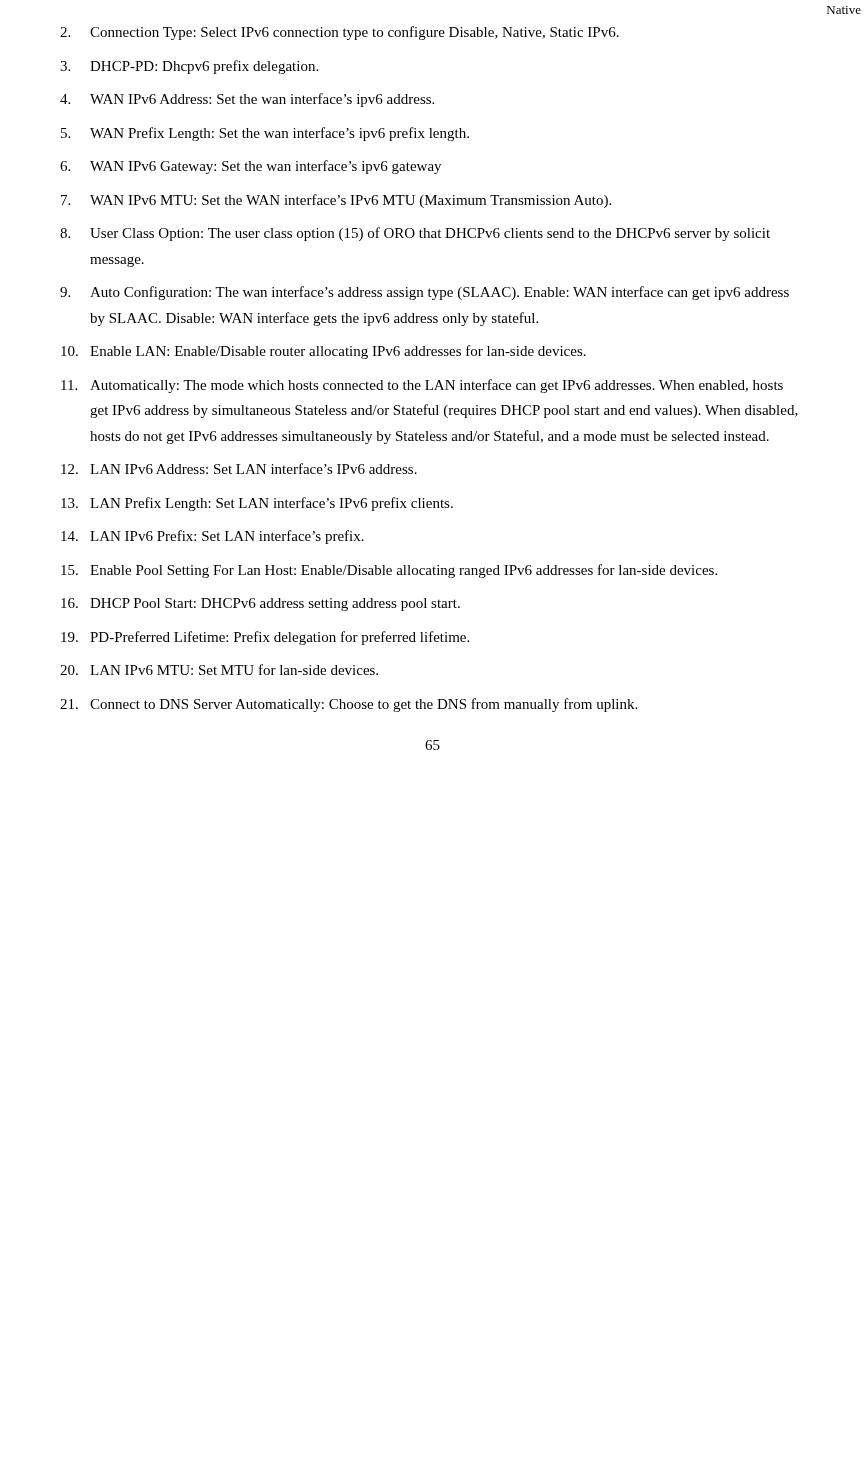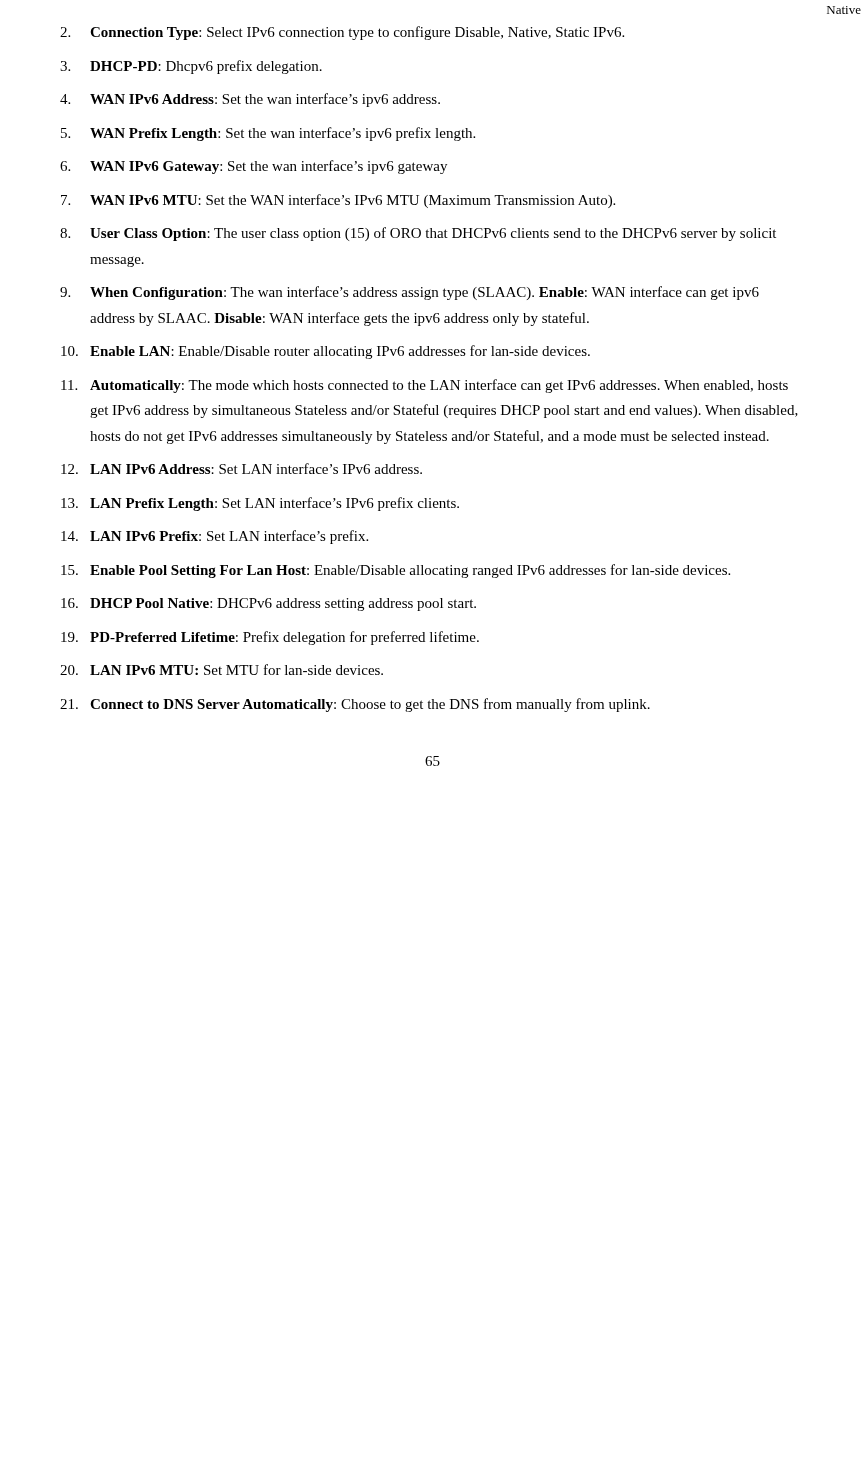--- a/index.html
+++ b/index.html
@@ -32,26 +32,26 @@
       min-width: 30px;
       font-weight: normal;
     }
 
     .list-content {
       flex: 1;
       line-height: 1.7;
     }
 
     .term {
-      font-weight: bold;
+      font-weight: normal;
     }
 
     .page-number-container {
       text-align: center;
-      margin-top: 36px;
+      margin-top: 20px;
       font-size: 15px;
     }
 
     .top-right-indicator {
       position: fixed;
       top: 0;
       right: 0;
       font-size: 13px;
       color: #000;
       background: #fff;
@@ -110,21 +110,21 @@
   <div class="list-item">
     <span class="list-number">8.</span>
     <span class="list-content">
       <span class="term">User Class Option</span><span>: The user class option (15) of ORO that DHCPv6 clients send to the DHCPv6 server by solicit message.</span>
     </span>
   </div>
 
   <div class="list-item">
     <span class="list-number">9.</span>
     <span class="list-content">
-      <span class="term">When Configuration</span><span>: The wan interface’s address assign type (SLAAC). </span><span class="term">Enable</span><span>: WAN interface can get ipv6 address by SLAAC. </span><span class="term">Disable</span><span>: WAN interface gets the ipv6 address only by stateful.</span>
+      <span class="term">Auto Configuration</span><span>: The wan interface’s address assign type (SLAAC). </span><span class="term">Enable</span><span>: WAN interface can get ipv6 address by SLAAC. </span><span class="term">Disable</span><span>: WAN interface gets the ipv6 address only by stateful.</span>
     </span>
   </div>
 
   <div class="list-item">
     <span class="list-number">10.</span>
     <span class="list-content">
       <span class="term">Enable LAN</span><span>: Enable/Disable router allocating IPv6 addresses for lan-side devices.</span>
     </span>
   </div>
 
@@ -159,21 +159,21 @@
   <div class="list-item">
     <span class="list-number">15.</span>
     <span class="list-content">
       <span class="term">Enable Pool Setting For Lan Host</span><span>: Enable/Disable allocating ranged IPv6 addresses for lan-side devices.</span>
     </span>
   </div>
 
   <div class="list-item">
     <span class="list-number">16.</span>
     <span class="list-content">
-      <span class="term">DHCP Pool Native</span><span>: DHCPv6 address setting address pool start.</span>
+      <span class="term">DHCP Pool Start</span><span>: DHCPv6 address setting address pool start.</span>
     </span>
   </div>
 
 
 
   <div class="list-item">
     <span class="list-number">19.</span>
     <span class="list-content">
       <span class="term">PD-Preferred Lifetime</span><span>: Prefix delegation for preferred lifetime.</span>
     </span>

